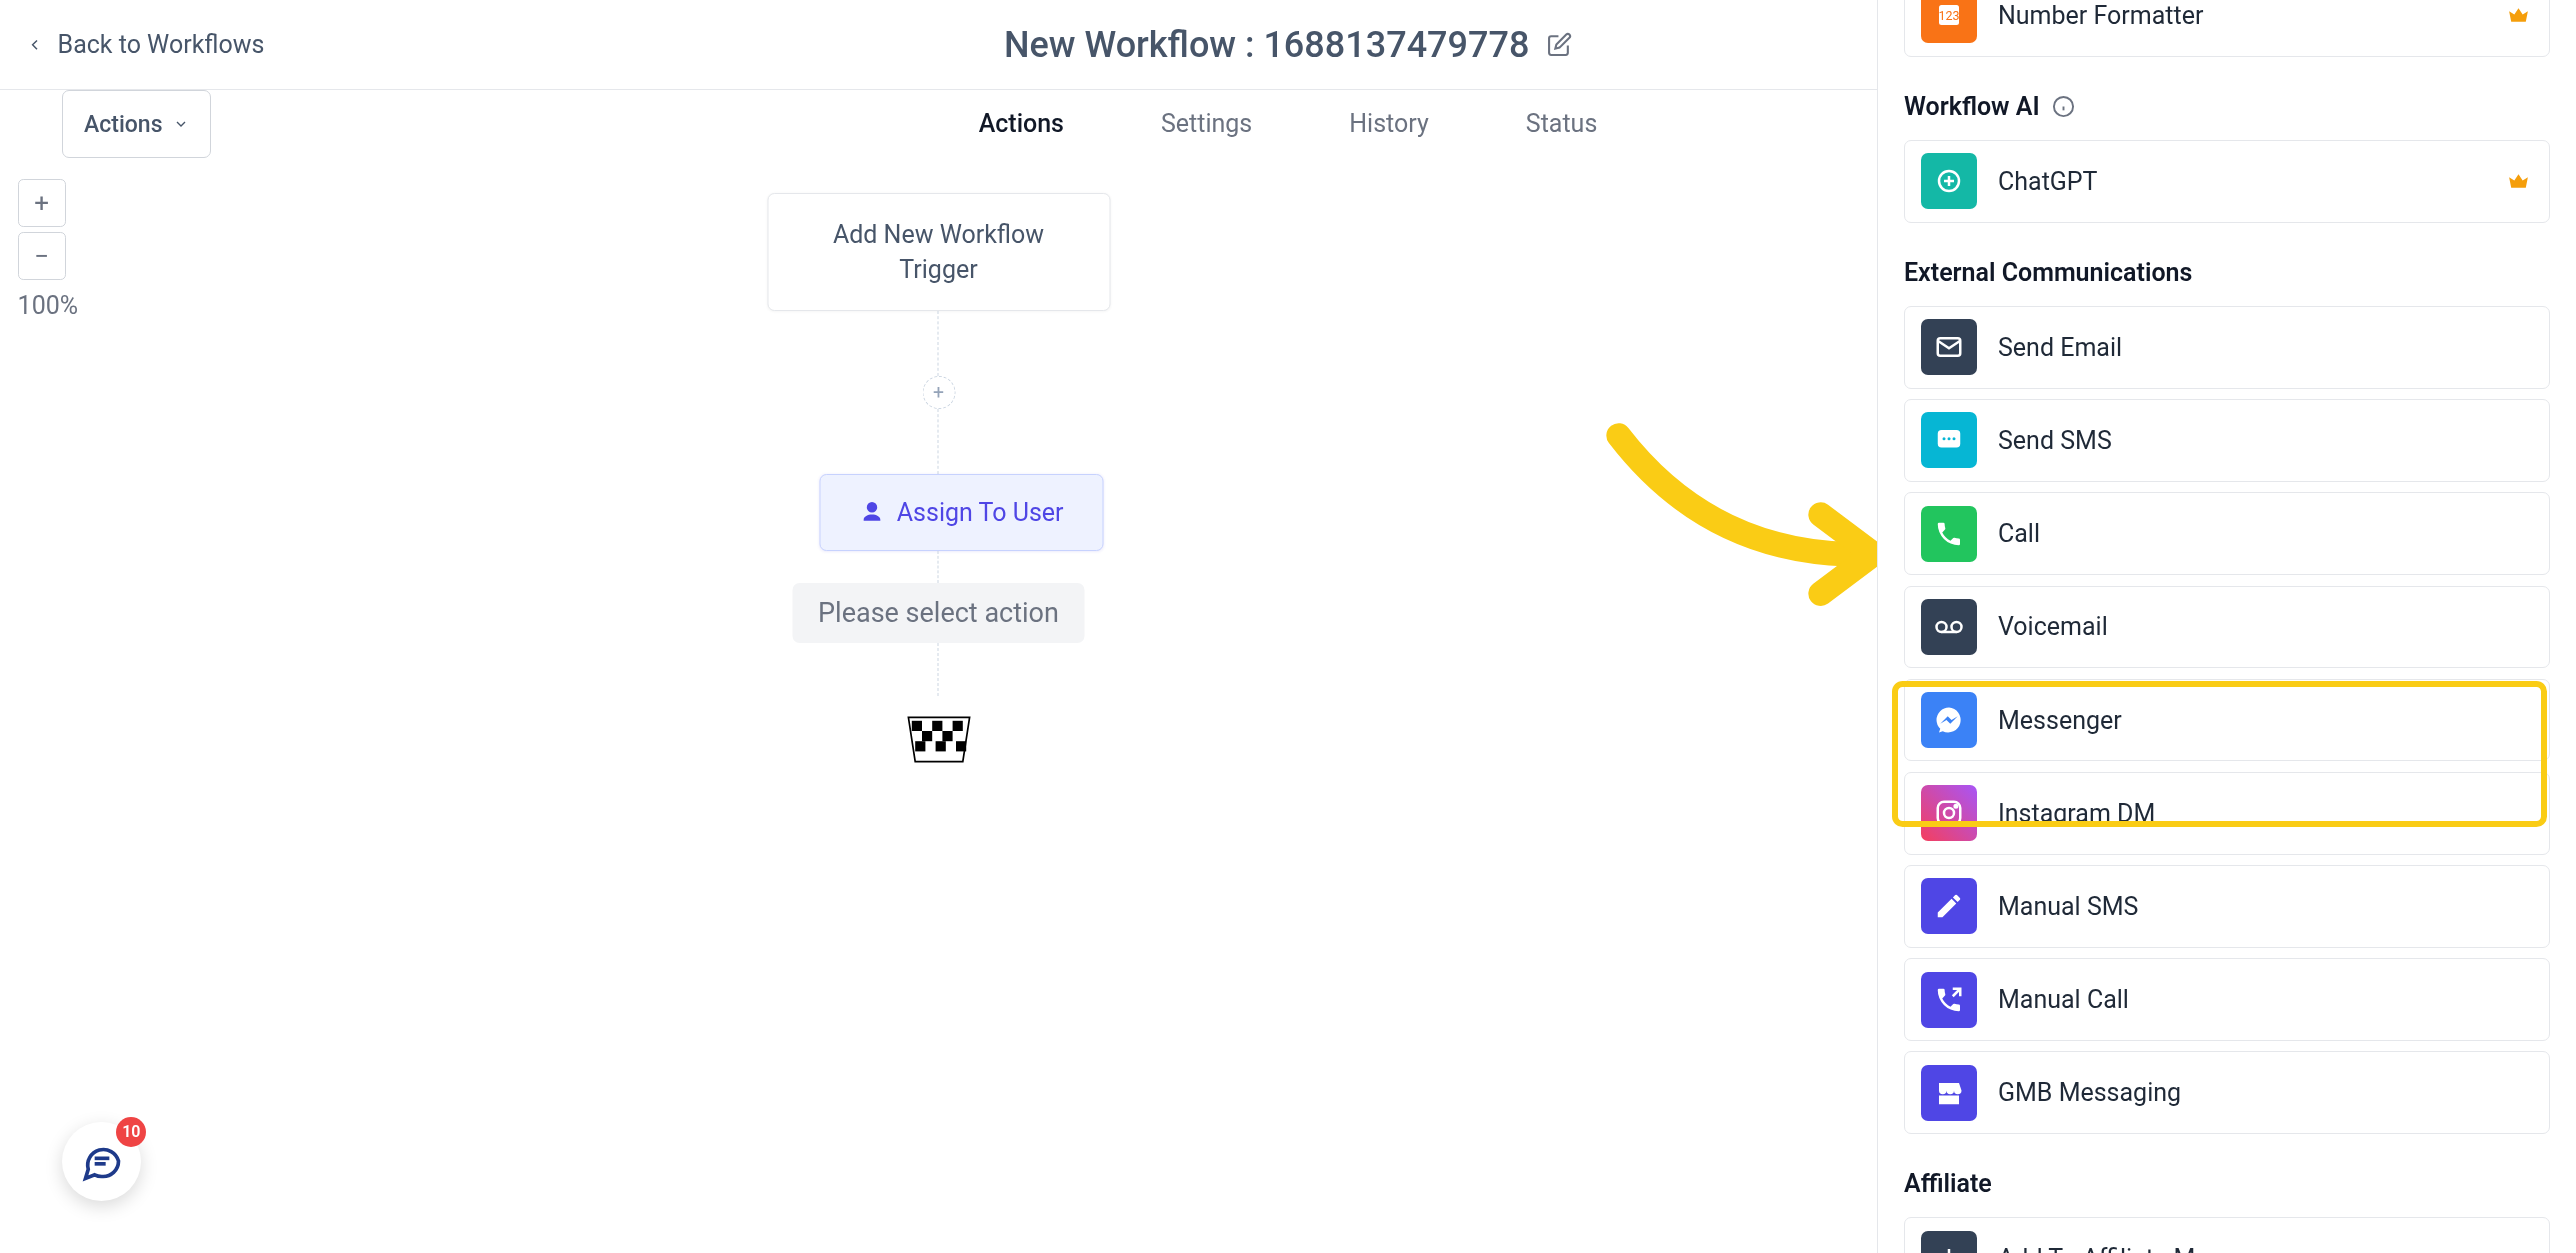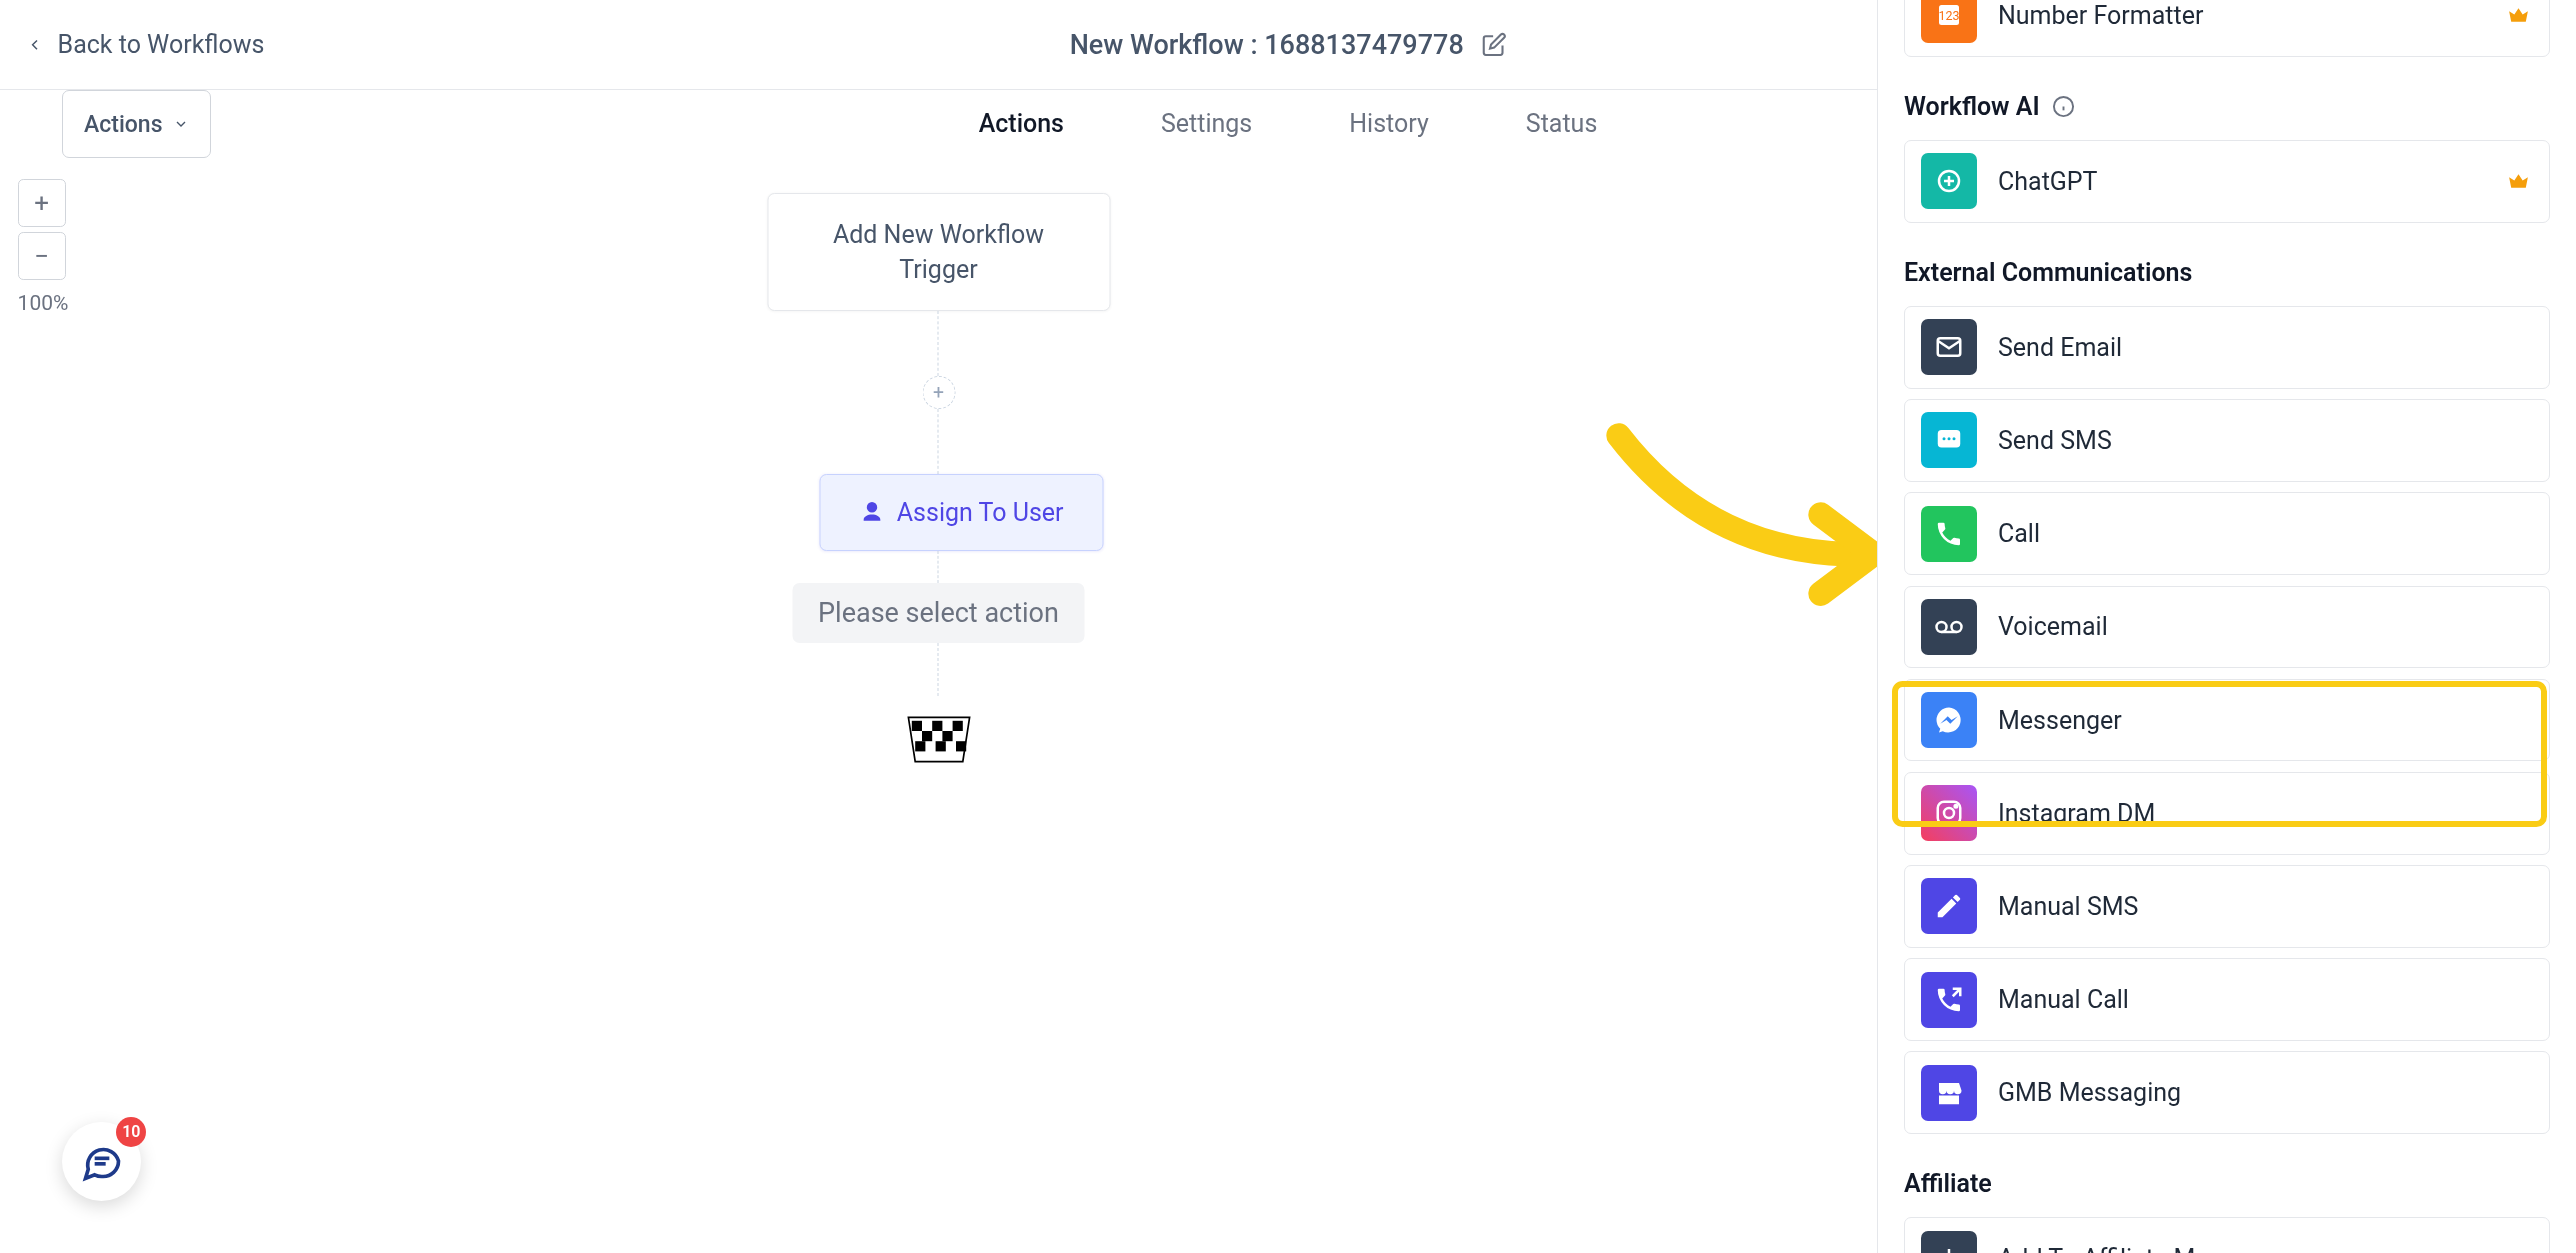--- a/index.html
+++ b/index.html
@@ -34,21 +34,21 @@
 }
 .title-wrap {
   position: absolute;
   left: 50%;
   transform: translateX(-50%);
   display: flex;
   align-items: center;
   gap: 17.6px;
 }
 .title {
-  font-size: 27px;
+  font-size: 36px;
   color: #475569;
   font-weight: 500;
 }
 .edit-btn {
   width: 25px; height: 25px;
   color: #6b7280;
   cursor: pointer;
 }
 
 
@@ -115,21 +115,21 @@
   border-radius: 5.3px;
   display: flex;
   align-items: center;
   justify-content: center;
   font-size: 26px;
   color: #6b7280;
   background: #fff;
   cursor: pointer;
 }
 .zoom-level {
-  font-size: 21px;
+  font-size: 25px;
   color: #6b7280;
   margin-top: 5.3px;
   text-align: center;
 }
 
 
 .workflow {
   position: absolute;
   left: 50%;
   transform: translateX(-50%);

